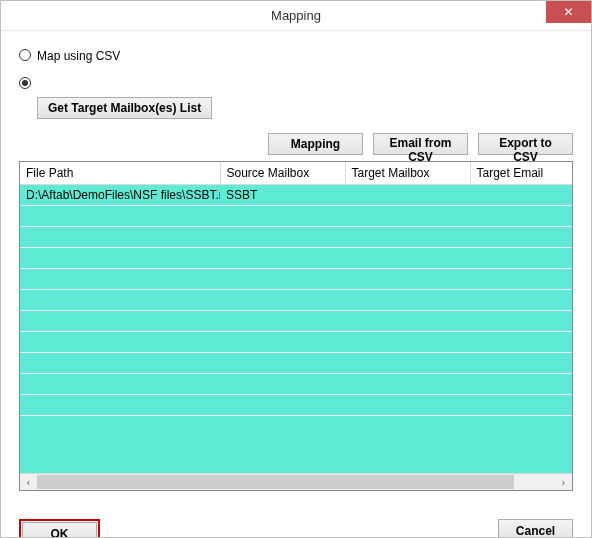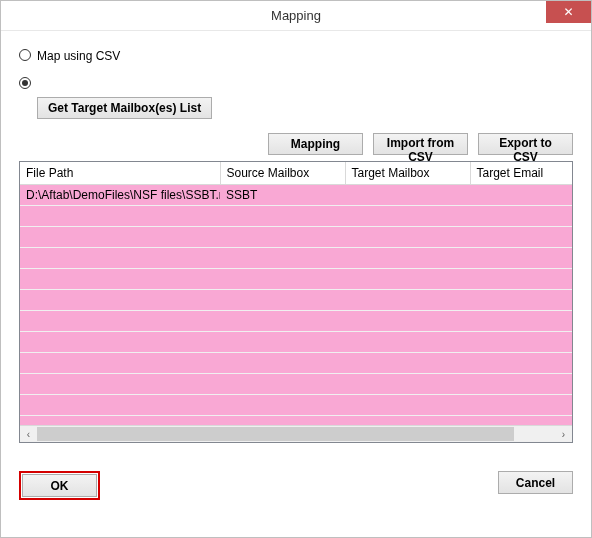--- a/index.html
+++ b/index.html
@@ -82,24 +82,24 @@
   .toolbar {
     display: flex;
     justify-content: flex-end;
     gap: 10px;
     margin-top: 14px;
   }
   .toolbar .btn { width: 95px; }
   .table-wrap {
     border: 1px solid #828790;
     margin-top: 6px;
-    height: 282px;
+    height: 330px;
     overflow: hidden;
     position: relative;
-    background: #f9a8d4;
+    background: #5eead4;
   }
   table {
     border-collapse: collapse;
     width: 100%;
     table-layout: fixed;
   }
   th {
     text-align: left;
     font-weight: normal;
     font-size: 12px;
@@ -186,21 +186,21 @@
   <div style="height:6px"></div>
 
   <div class="radio-row">
     <span class="radio checked"></span>
   </div>
 
   <button class="btn get-target">Get Target Mailbox(es) List</button>
 
   <div class="toolbar">
     <button class="btn">Mapping</button>
-    <button class="btn">Import from CSV</button>
+    <button class="btn">Email from CSV</button>
     <button class="btn">Export to CSV</button>
   </div>
 
   <div class="table-wrap">
     <table>
       <thead>
         <tr>
           <th class="col0">File Path</th>
           <th class="col1">Source Mailbox</th>
           <th class="col2">Target Mailbox</th>

